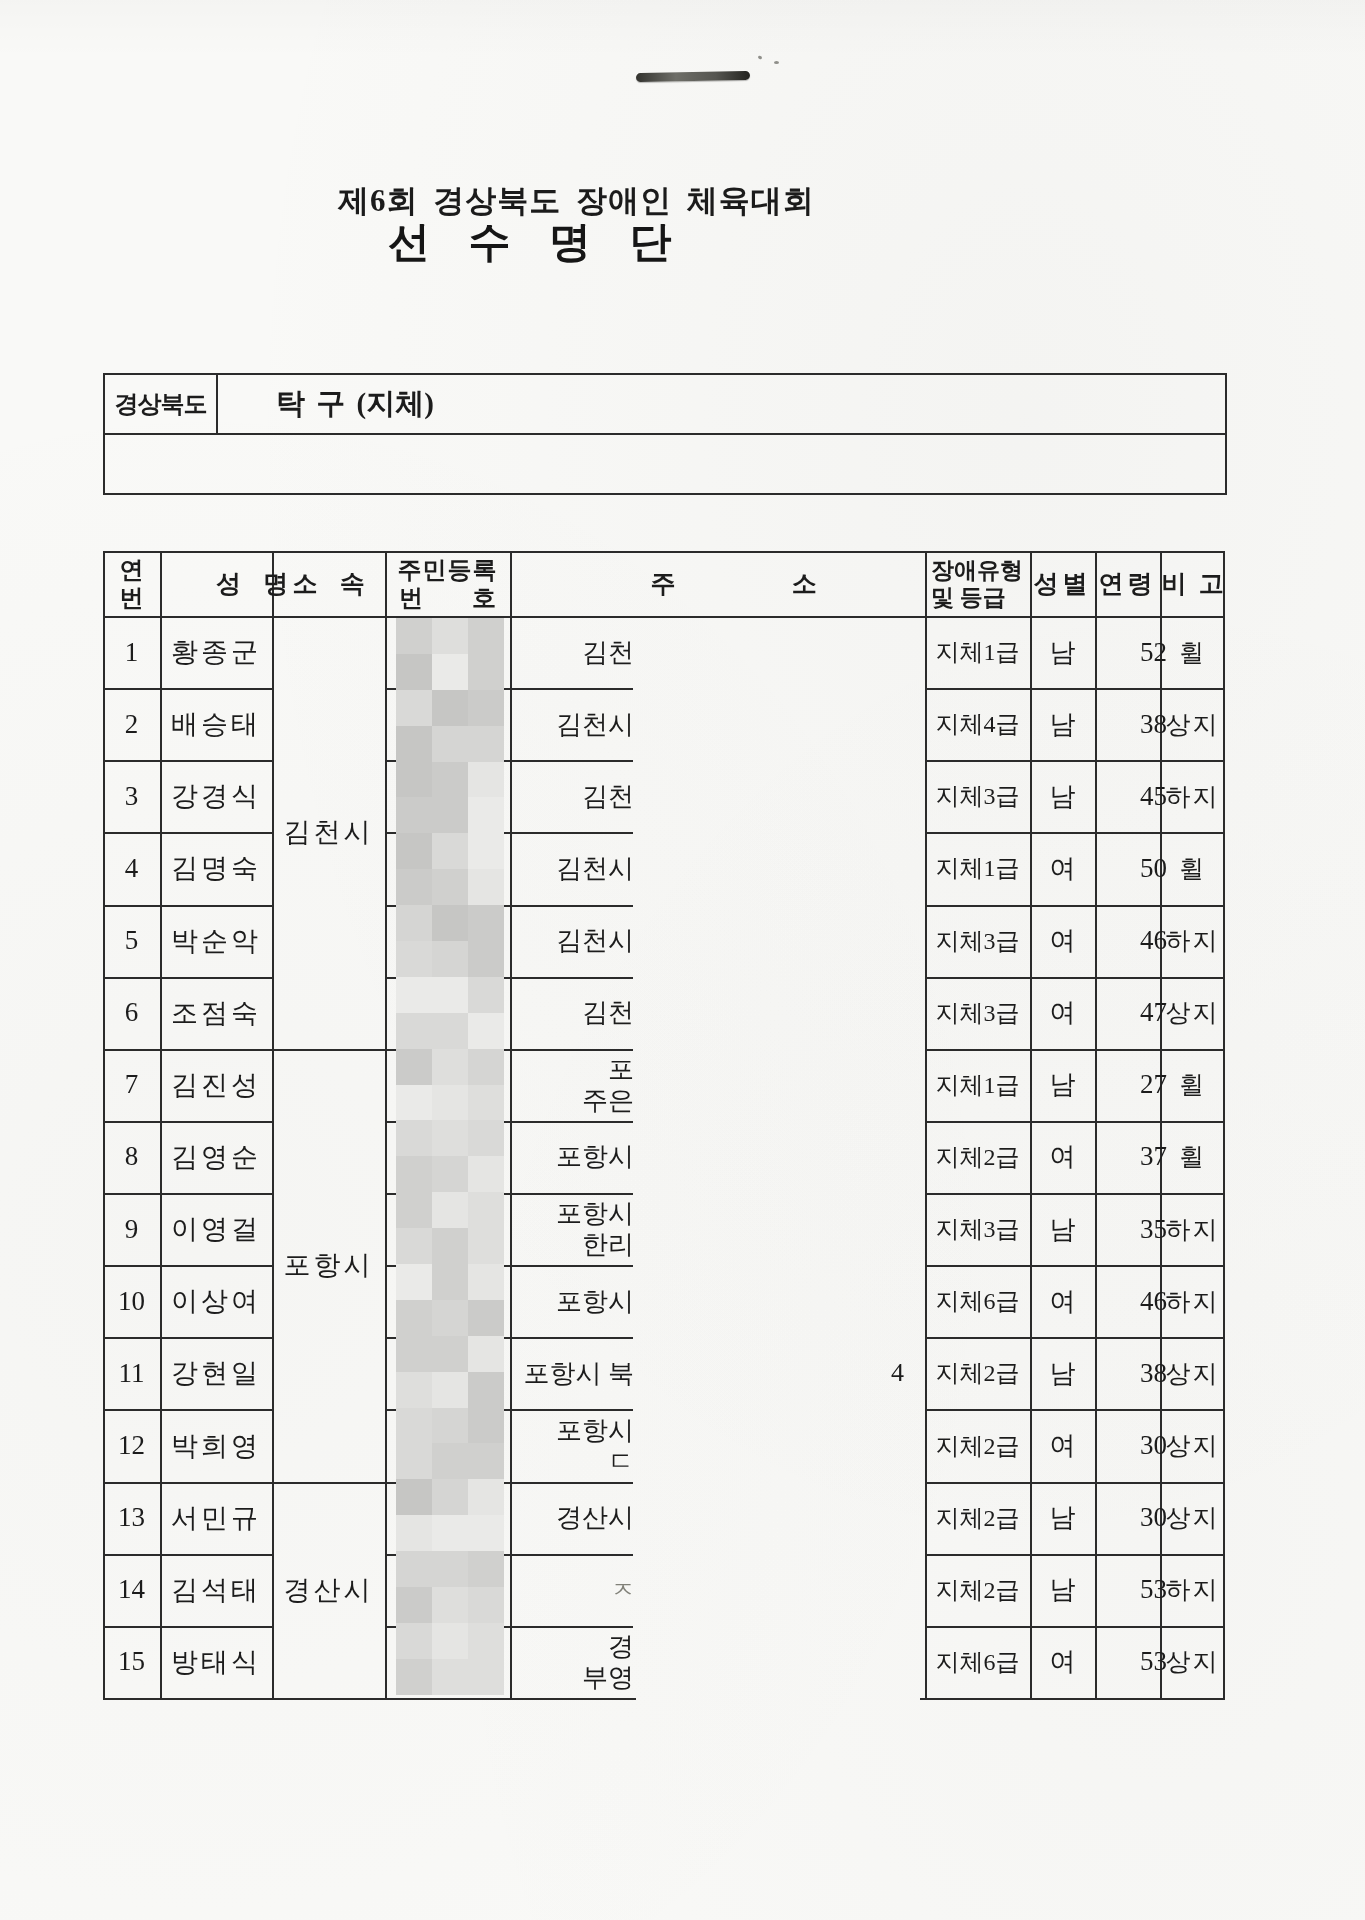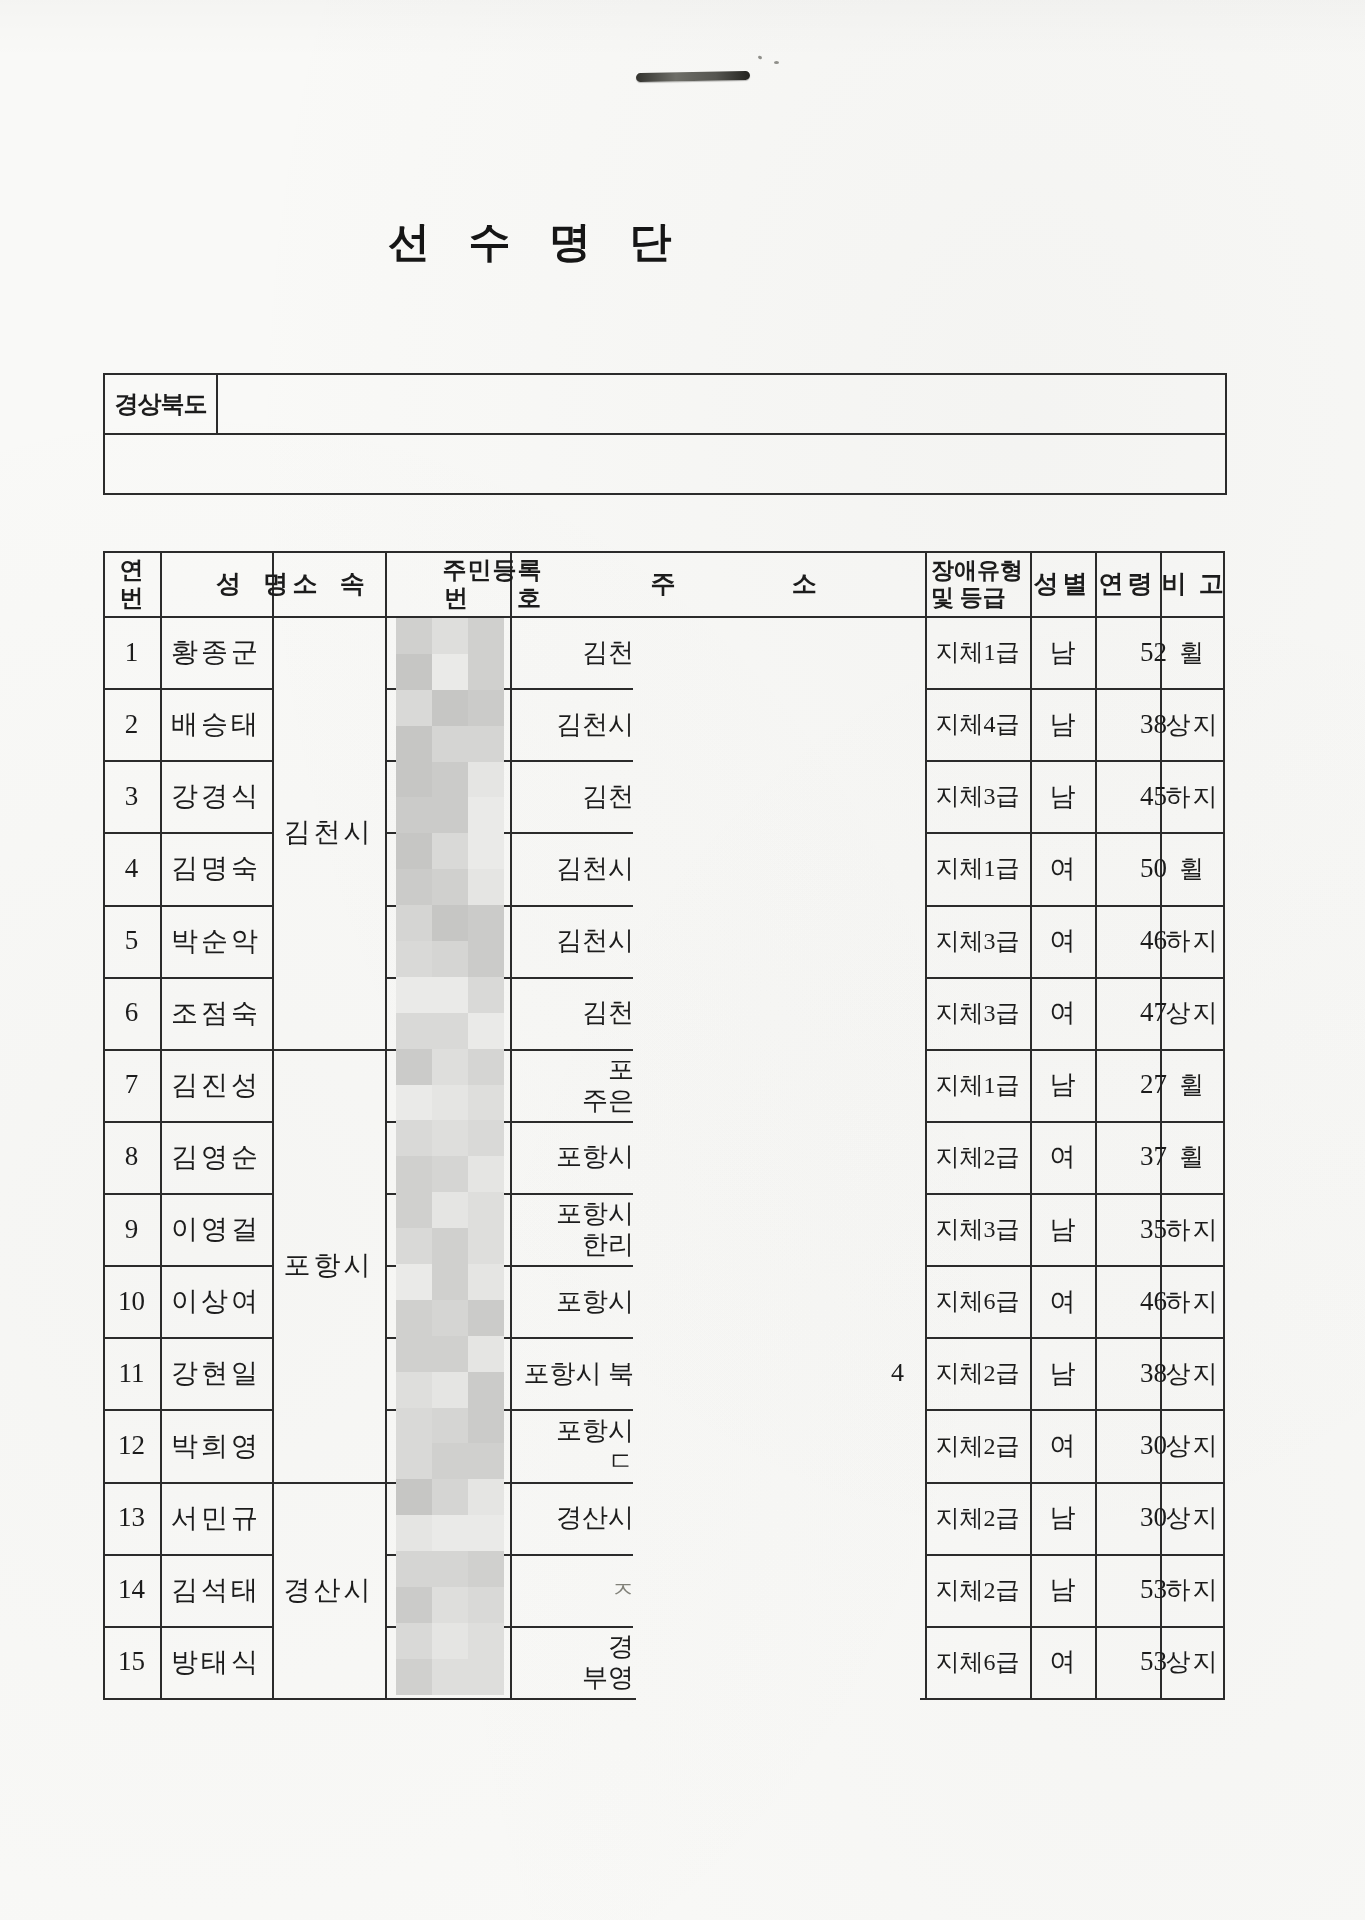--- a/index.html
+++ b/index.html
@@ -113,37 +113,39 @@
 <body>
 
 <div class="page">
 
   <div class="scan-mark"></div>
   <div class="scan-dots">
       <i></i>
       <i></i>
     </div>
 
+  <div class="title1">제6회 경상북도 장애인 체육대회</div>
   <div class="title2">선 수 명 단</div>
 
   <div class="info-table">
     <div class="info-row r1">
       <div class="info-label">경상북도</div>
+      <div class="info-value v1">탁 구 (지체)</div>
     </div>
   </div>
 
   <div class="roster">
 
     <div class="h-cell" style="left:0;width:57px;font-size:24px;">
       <span>연</span>
       <span>번</span>
     </div>
     <div class="h-cell h-name" style="left:57px;width:112px;">성 명</div>
     <div class="h-cell h-aff" style="left:169px;width:113px;">소 속</div>
-    <div class="h-cell h-rrn" style="left:282px;width:125px;margin-left:45px;">
+    <div class="h-cell h-rrn" style="left:282px;width:125px;">
       <span class="l1">주민등록</span>
       <span class="l2">
           <span>번</span>
           <span>호</span>
         </span>
     </div>
     <div class="h-cell h-addr" style="left:407px;width:415px;">주 소</div>
     <div class="h-cell h-dis" style="left:822px;width:105px;">
       <span>장애유형</span>
       <span>및 등급</span>

